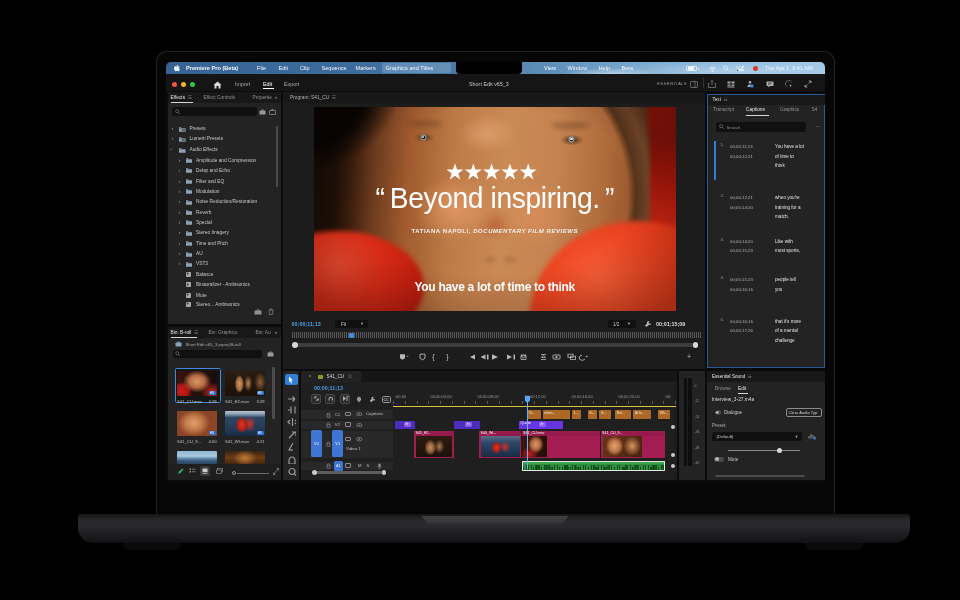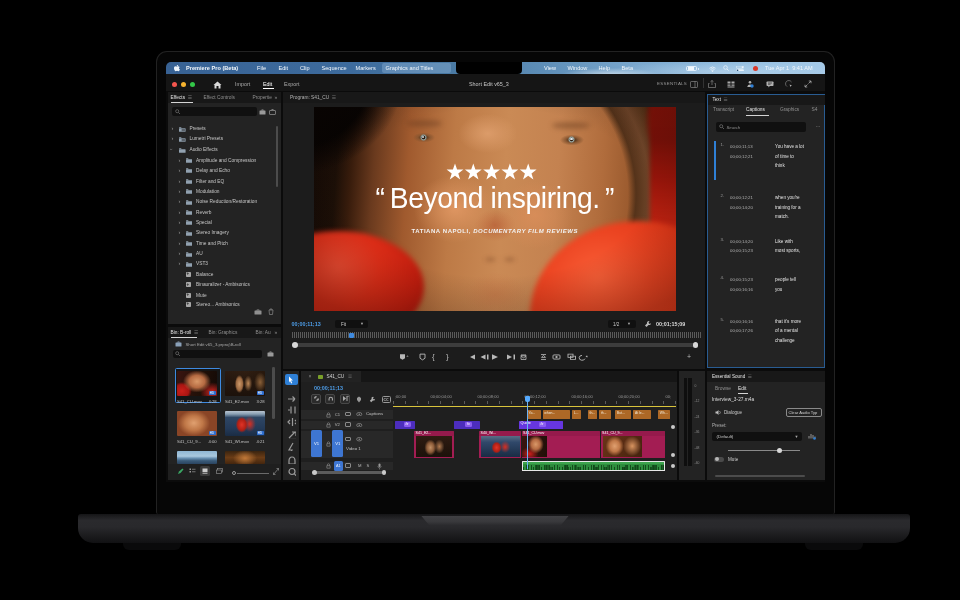--- a/index.html
+++ b/index.html
@@ -410,20 +410,21 @@
             <g fill="#fff">
               <path d="M9.0,0.5 11.1,6.5 17.4,6.6 12.3,10.4 14.2,16.4 9.0,12.8 3.8,16.4 5.7,10.4 0.6,6.6 6.9,6.5z"></path>
               <path d="M27.3,0.5 29.4,6.5 35.7,6.6 30.6,10.4 32.5,16.4 27.3,12.8 22.1,16.4 24.0,10.4 18.9,6.6 25.2,6.5z"></path>
               <path d="M45.6,0.5 47.7,6.5 54.0,6.6 48.9,10.4 50.8,16.4 45.6,12.8 40.4,16.4 42.3,10.4 37.2,6.6 43.5,6.5z"></path>
               <path d="M63.9,0.5 66.0,6.5 72.3,6.6 67.2,10.4 69.1,16.4 63.9,12.8 58.7,16.4 60.6,10.4 55.5,6.6 61.8,6.5z"></path>
               <path d="M82.2,0.5 84.3,6.5 90.6,6.6 85.5,10.4 87.4,16.4 82.2,12.8 77.0,16.4 78.9,10.4 73.8,6.6 80.1,6.5z"></path>
             </g>
           </svg>
         <div class="a" id="vquote">“ Beyond inspiring. ”</div>
         <div class="a" id="vattr">TATIANA NAPOLI, <i>DOCUMENTARY FILM REVIEWS</i></div>
+        <div class="a" id="vcap">You have a lot of time to think</div>
       </div>
 
       <div class="a blue" style="left:8.6px;top:228.5px;font-size:5.4px;font-weight:bold">00;00;11;13</div>
       <div class="a" style="left:52px;top:227.5px;width:33px;height:8.5px;background:#101010;border-radius:2px"></div>
       <div class="a" style="left:58px;top:229.5px;font-size:4.6px;color:#c8c8c8">Fit</div>
       <div class="a" style="left:77px;top:229px;font-size:4px;color:#aaa">▼</div>
       <div class="a" style="left:325px;top:227.5px;width:28px;height:8.5px;background:#101010;border-radius:2px"></div>
       <div class="a" style="left:330px;top:229.5px;font-size:4.6px;color:#c8c8c8">1/2</div>
       <div class="a" style="left:344px;top:229px;font-size:4px;color:#aaa">▼</div>
       <svg class="a" style="left:361px;top:227.5px" width="8" height="8" viewBox="0 0 16 16">

